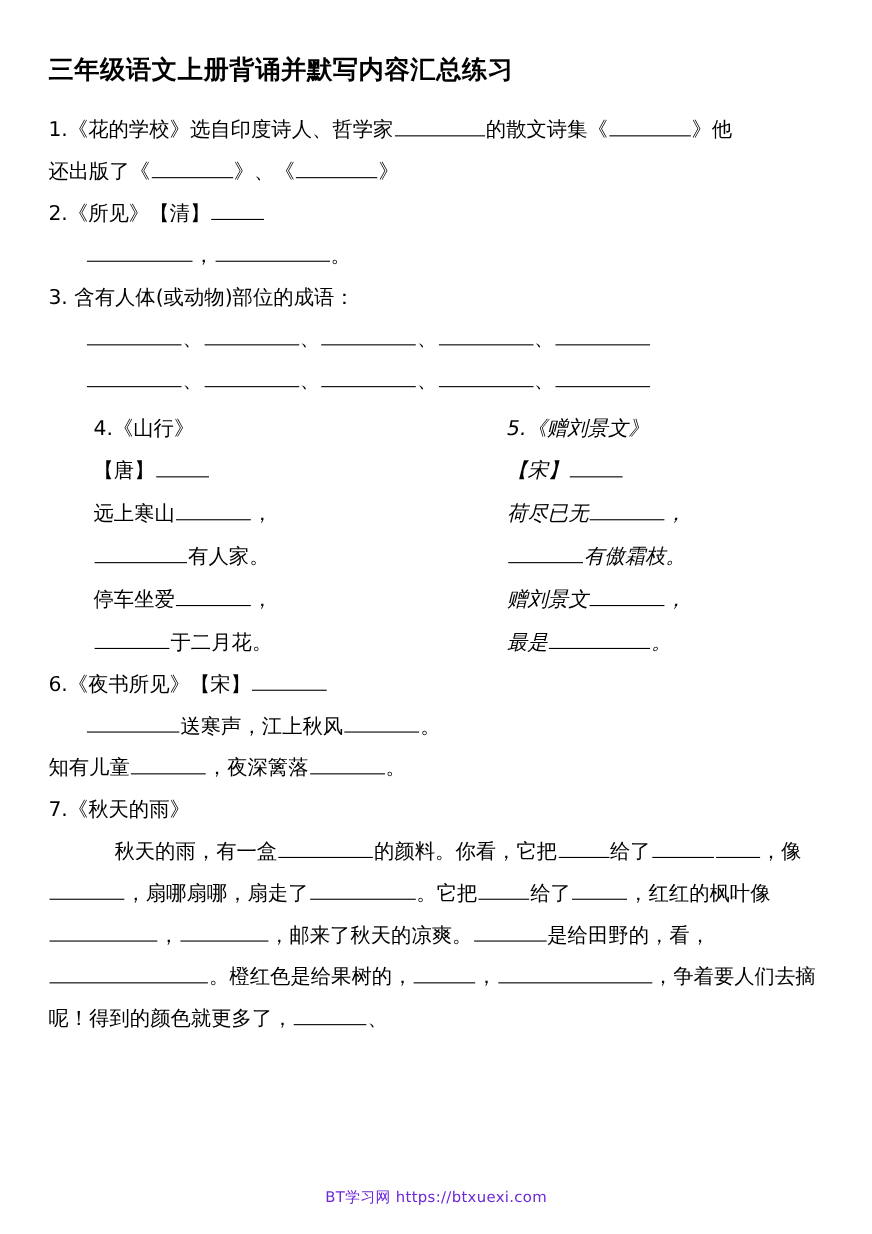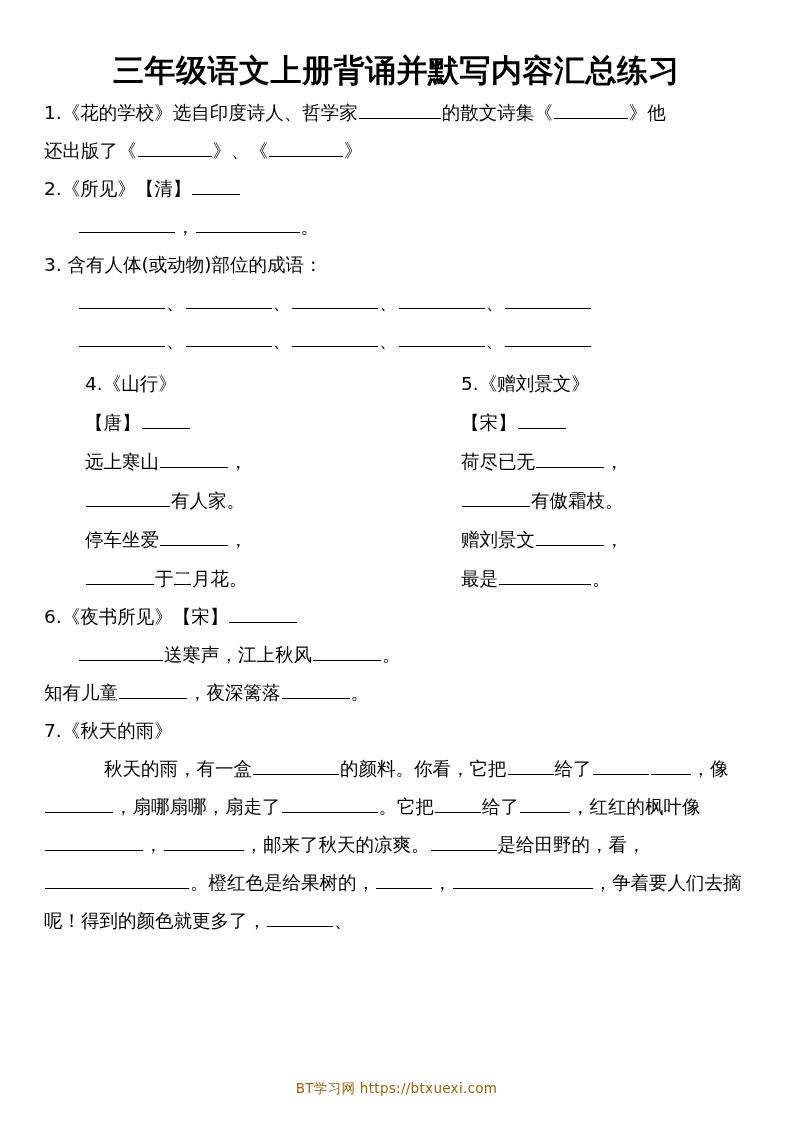--- a/index.html
+++ b/index.html
@@ -15,25 +15,25 @@
     overflow: hidden;
   }
   .page {
     position: relative;
     width: 793px;
     height: 1122px;
     box-sizing: border-box;
     padding: 38px 44px 0 44px;
   }
   .doc-title {
-    text-align: center;
-    font-size: 31px;
+    text-align: left;
+    font-size: 23px;
     font-weight: bold;
     letter-spacing: 0.5px;
-    margin: 12px 0 4px 0;
+    margin: 12px 0 20px 0;
     line-height: 1.3;
   }
   .line {
     font-size: 18.5px;
     line-height: 38px;
     white-space: pre-wrap;
     word-break: break-all;
   }
   .blank {
     display: inline-block;
@@ -49,31 +49,32 @@
     display: flex;
     margin-top: 4px;
     margin-left: 41px;
   }
   .col {
     width: 50%;
     box-sizing: border-box;
   }
   .col.right {
     padding-left: 44px;
+    font-style: italic;
   }
   .col .line { line-height: 39px; }
 
   .footer {
     position: absolute;
     left: 0;
     right: 0;
     bottom: 24px;
     text-align: center;
     font-size: 13.5px;
-    color: #a16207;
+    color: #6d28d9;
     letter-spacing: 0.3px;
   }
 </style>
 </head>
 <body>
 
 <div class="page">
 
   <div class="doc-title">三年级语文上册背诵并默写内容汇总练习</div>
 

